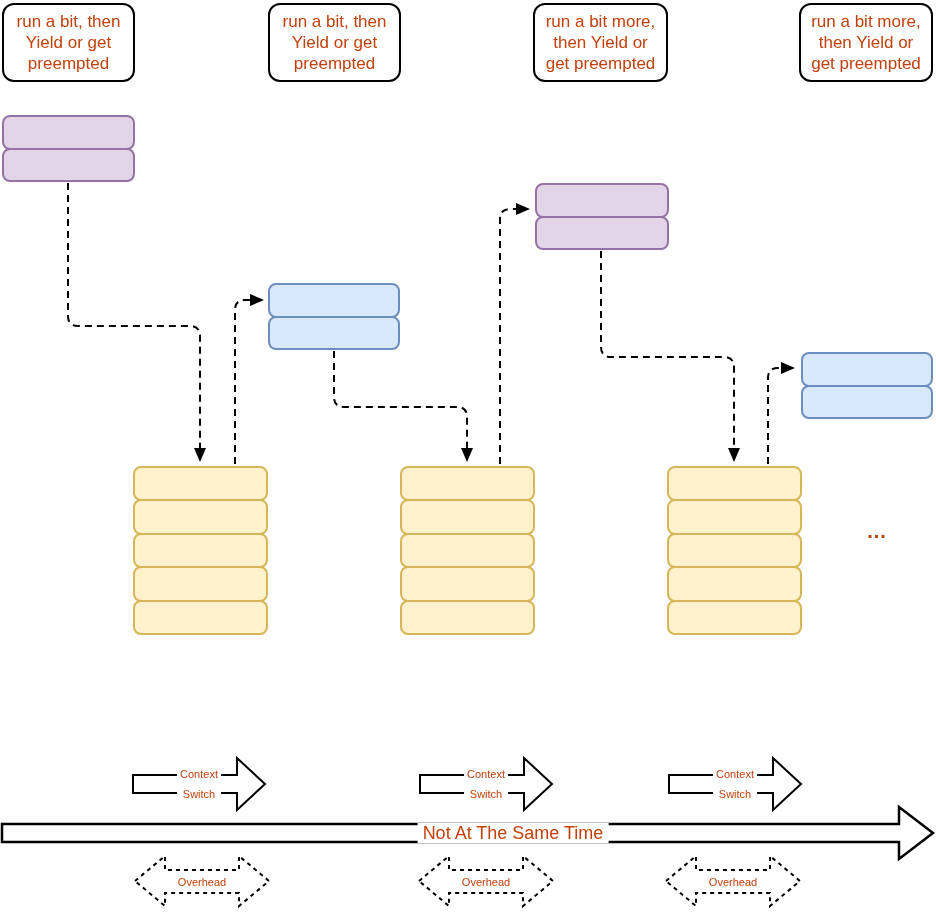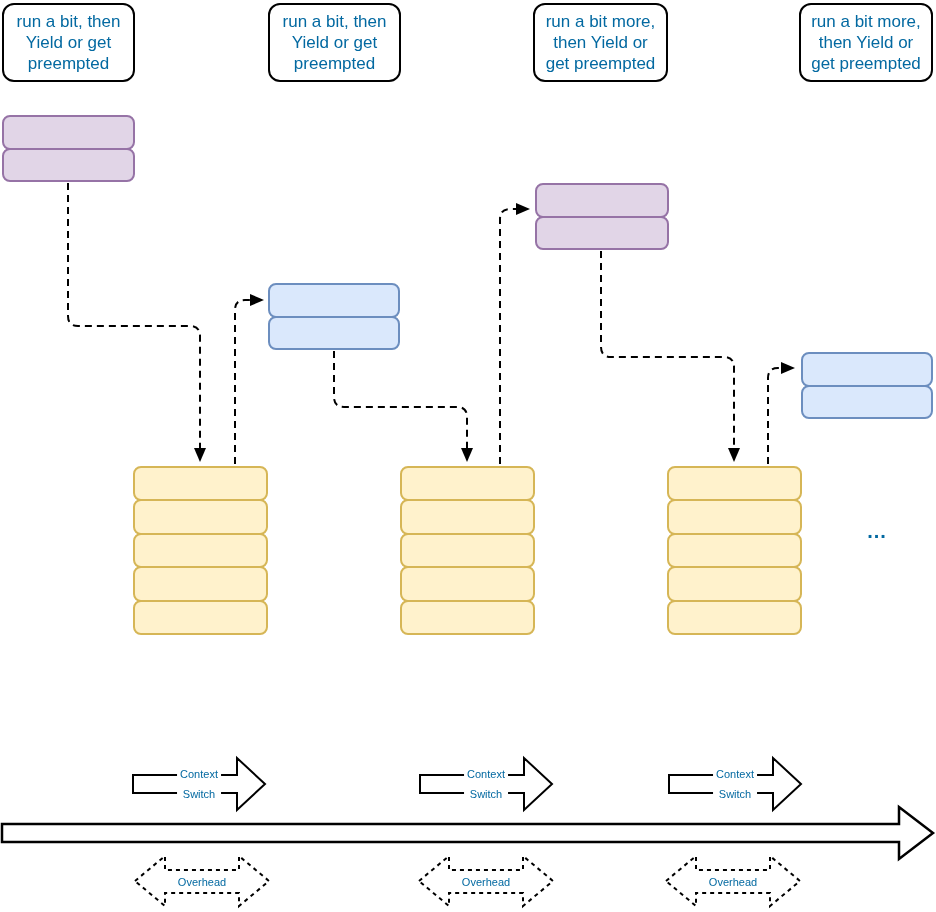--- a/index.html
+++ b/index.html
@@ -2,21 +2,21 @@
 <html style="--purple-fill: #e1d5e7; --purple-border: #9673a6; --blue-fill: #dae8fc; --blue-border: #6c8ebf; --yellow-fill: #fff2cc; --yellow-border: #d6b656; --line: #000000; --background: #ffffff;"><head>
 <meta charset="utf-8">
 <style>
   * { box-sizing: border-box; margin: 0; padding: 0; }
   html,body { background:#fff; }
   .canvas {
     position: relative;
     width: 936px; height: 912px;
     background: var(--background, #fff);
     font-family: "Liberation Sans", "DejaVu Sans", sans-serif;
-    color: #0369a1;
+    color: #c2410c;
     overflow: hidden;
   }
   svg.layer { position:absolute; left:0; top:0; }
 
   .callout {
     position: absolute;
     height: 79px;
     border: 2.5px solid #000;
     border-radius: 12px;
     background: #fff;
@@ -151,18 +151,19 @@
 
   <div class="lbl ellipsis" style="left:877px; top:531px;">...</div>
 
   <div class="lbl" style="left:199px; top:784px;">Context
 Switch</div>
   <div class="lbl" style="left:486px; top:784px;">Context
 Switch</div>
   <div class="lbl" style="left:735px; top:784px;">Context
 Switch</div>
 
+  <div class="lbl big" style="left:513px; top:833px;">Not At The Same Time</div>
 
   <div class="lbl" style="left:202px; top:882px;">Overhead</div>
   <div class="lbl" style="left:486px; top:882px;">Overhead</div>
   <div class="lbl" style="left:733px; top:882px;">Overhead</div>
 
 </div>
 
 </body></html>

